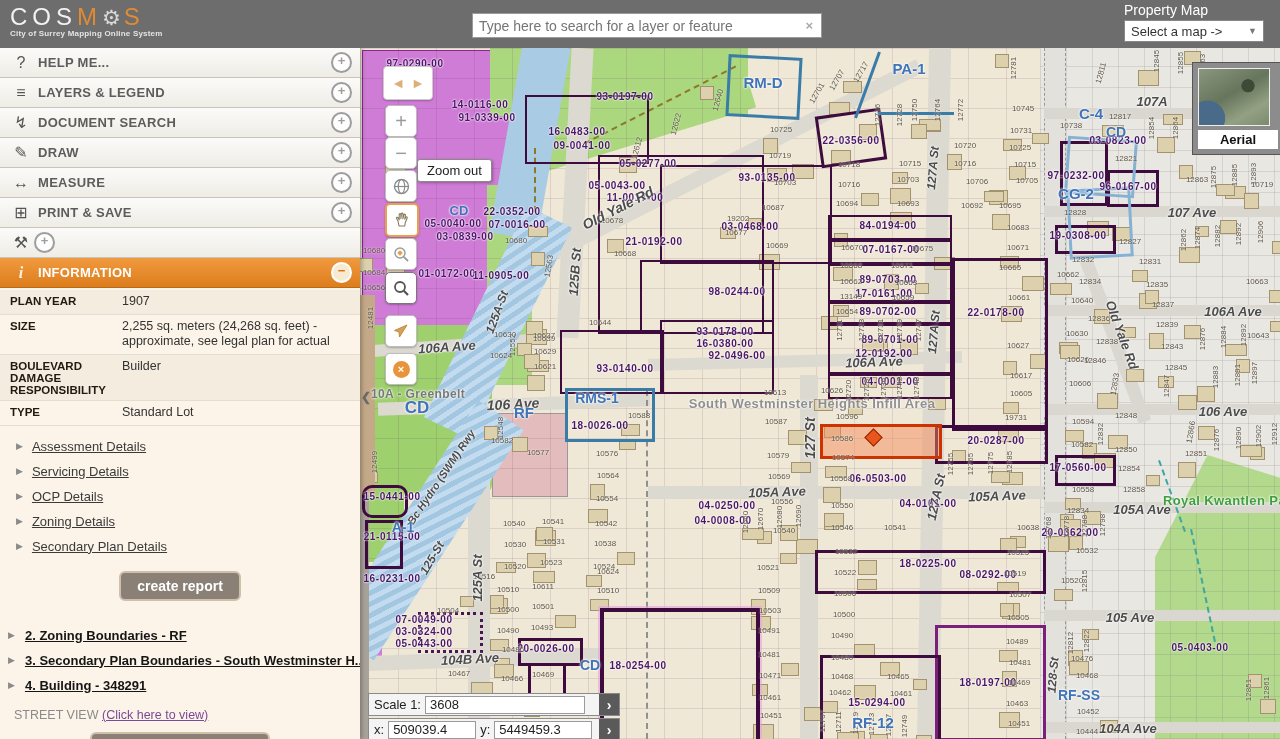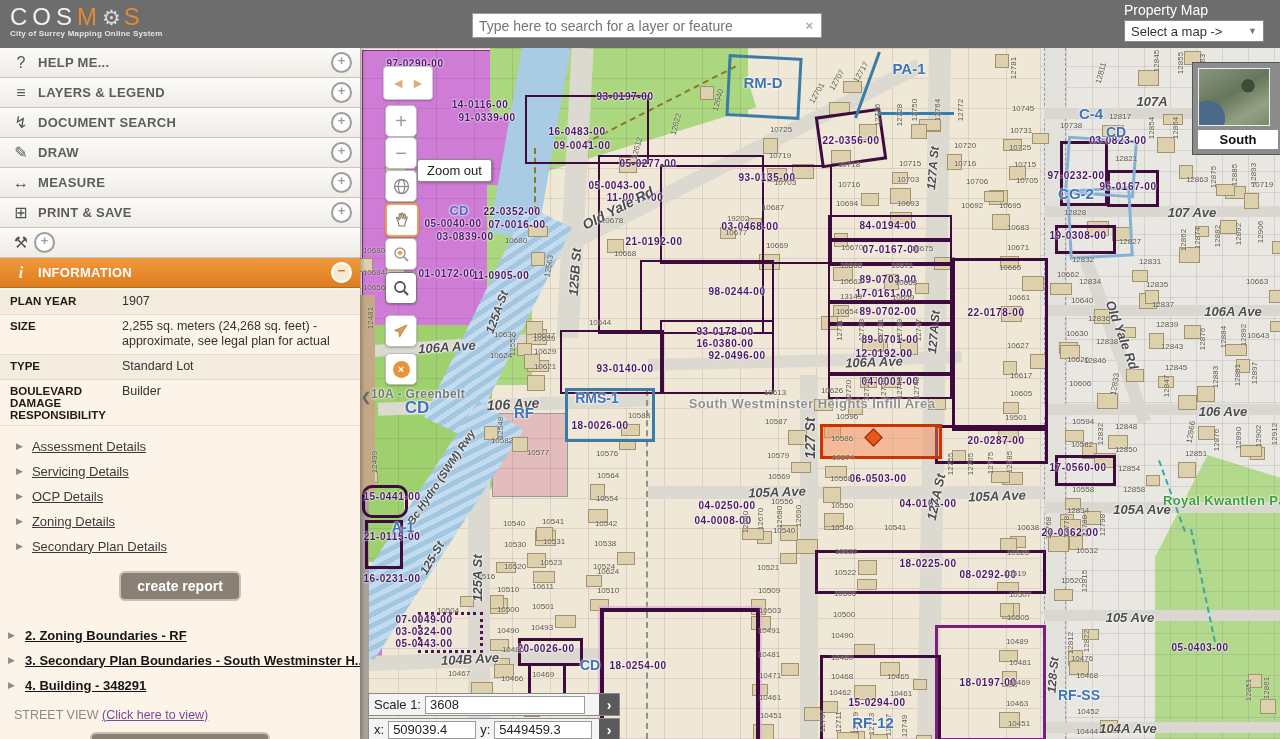--- a/index.html
+++ b/index.html
@@ -145,26 +145,26 @@
     <div id="info-fields">
           <div class="f-row">
             <div class="f-label">PLAN YEAR</div>
             <div class="f-value">1907</div>
           </div>
           <div class="f-row">
             <div class="f-label">SIZE</div>
             <div class="f-value">2,255 sq. meters (24,268 sq. feet) - approximate, see legal plan for actual</div>
           </div>
           <div class="f-row">
+            <div class="f-label">BOULEVARD DAMAGE RESPONSIBILITY</div>
+            <div class="f-value">Builder</div>
+          </div>
+          <div class="f-row">
             <div class="f-label">TYPE</div>
             <div class="f-value">Standard Lot</div>
-          </div>
-          <div class="f-row">
-            <div class="f-label">BOULEVARD DAMAGE RESPONSIBILITY</div>
-            <div class="f-value">Builder</div>
           </div>
         </div>
     <div class="dlinks" id="detail-links">
           <div class="dlink">
             <span class="tri">▶</span>
             <a>Assessment Details</a>
           </div>
           <div class="dlink">
             <span class="tri">▶</span>
             <a>Servicing Details</a>
@@ -512,21 +512,21 @@
         <span class="hn" style="left: 506px; top: 342px; transform: translate(-50%, -50%) rotate(-90deg);">12728</span>
         <div class="bldg" style="left: 488px; top: 351px; width: 13px; height: 14px;"></div>
         <span class="hn" style="left: 523px; top: 341px; transform: translate(-50%, -50%) rotate(-90deg);">12736</span>
         <span class="hn" style="left: 539px; top: 340px; transform: translate(-50%, -50%) rotate(-90deg);">12742</span>
         <div class="bldg" style="left: 521px; top: 326px; width: 18px; height: 12px;"></div>
         <span class="hn" style="left: 556px; top: 340px; transform: translate(-50%, -50%) rotate(-90deg);">12748</span>
         <div class="bldg" style="left: 568px; top: 349px; width: 16px; height: 11px;"></div>
         <span class="hn" style="left: 661px; top: 345px; transform: translate(-50%, -50%) rotate(0deg);">10605</span>
         <div class="bldg" style="left: 643px; top: 354px; width: 14px; height: 10px;"></div>
         <span class="hn" style="left: 487px; top: 368px; transform: translate(-50%, -50%) rotate(0deg);">10596</span>
-        <span class="hn" style="left: 656px; top: 369px; transform: translate(-50%, -50%) rotate(0deg);">19501</span>
+        <span class="hn" style="left: 656px; top: 369px; transform: translate(-50%, -50%) rotate(0deg);">19731</span>
         <div class="bldg" style="left: 638px; top: 378px; width: 19px; height: 14px;"></div>
         <span class="hn" style="left: 416px; top: 373px; transform: translate(-50%, -50%) rotate(0deg);">10587</span>
         <div class="bldg" style="left: 428px; top: 382px; width: 17px; height: 13px;"></div>
         <span class="hn" style="left: 482px; top: 390px; transform: translate(-50%, -50%) rotate(0deg);">10586</span>
         <div class="bldg" style="left: 464px; top: 376px; width: 15px; height: 12px;"></div>
         <span class="hn" style="left: 418px; top: 407px; transform: translate(-50%, -50%) rotate(0deg);">10579</span>
         <span class="hn" style="left: 483px; top: 409px; transform: translate(-50%, -50%) rotate(0deg);">10574</span>
         <div class="bldg" style="left: 465px; top: 418px; width: 20px; height: 10px;"></div>
         <span class="hn" style="left: 419px; top: 428px; transform: translate(-50%, -50%) rotate(0deg);">10569</span>
         <div class="bldg" style="left: 431px; top: 414px; width: 18px; height: 9px;"></div>
@@ -783,21 +783,21 @@
         <div class="bldg" style="left: 910px; top: 273px; width: 18px; height: 9px;"></div>
         <span class="hn" style="left: 855px; top: 329px; transform: translate(-50%, -50%) rotate(-90deg);">12883</span>
         <div class="bldg" style="left: 837px; top: 338px; width: 16px; height: 14px;"></div>
         <span class="hn" style="left: 877px; top: 327px; transform: translate(-50%, -50%) rotate(-90deg);">12891</span>
         <span class="hn" style="left: 894px; top: 325px; transform: translate(-50%, -50%) rotate(-90deg);">12897</span>
         <div class="bldg" style="left: 876px; top: 311px; width: 12px; height: 12px;"></div>
         <span class="hn" style="left: 897px; top: 233px; transform: translate(-50%, -50%) rotate(0deg);">10663</span>
         <div class="bldg" style="left: 909px; top: 242px; width: 19px; height: 11px;"></div>
         <span class="hn" style="left: 723px; top: 373px; transform: translate(-50%, -50%) rotate(0deg);">10594</span>
         <div class="bldg" style="left: 705px; top: 382px; width: 17px; height: 10px;"></div>
-        <span class="hn" style="left: 766px; top: 378px; transform: translate(-50%, -50%) rotate(0deg); text-align: right;">12848</span>
+        <span class="hn" style="left: 766px; top: 367px; transform: translate(-50%, -50%) rotate(0deg); text-align: right;">12848</span>
         <span class="hn" style="left: 740px; top: 386px; transform: translate(-50%, -50%) rotate(-90deg);">12832</span>
         <div class="bldg" style="left: 722px; top: 395px; width: 13px; height: 14px;"></div>
         <span class="hn" style="left: 722px; top: 396px; transform: translate(-50%, -50%) rotate(0deg);">10582</span>
         <div class="bldg" style="left: 734px; top: 405px; width: 20px; height: 13px;"></div>
         <span class="hn" style="left: 766px; top: 401px; transform: translate(-50%, -50%) rotate(0deg);">12850</span>
         <div class="bldg" style="left: 748px; top: 387px; width: 18px; height: 12px;"></div>
         <span class="hn" style="left: 769px; top: 420px; transform: translate(-50%, -50%) rotate(0deg);">12854</span>
         <span class="hn" style="left: 723px; top: 441px; transform: translate(-50%, -50%) rotate(0deg);">10558</span>
         <div class="bldg" style="left: 705px; top: 450px; width: 14px; height: 10px;"></div>
         <span class="hn" style="left: 774px; top: 441px; transform: translate(-50%, -50%) rotate(0deg);">12858</span>
@@ -880,17 +880,17 @@
       <span>x:</span>
       <input class="inp" style="width: 78px;" value="509039.4">
       <span>y:</span>
       <input class="inp" style="width: 88px;" value="5449459.3">
       <span class="go">›</span>
     </div>
   </div>
 
   <div id="aerialw">
     <div class="ph"></div>
-    <div class="cap">South</div>
+    <div class="cap">Aerial</div>
   </div>
 </div>
 
 </div>
 
 </body></html>

